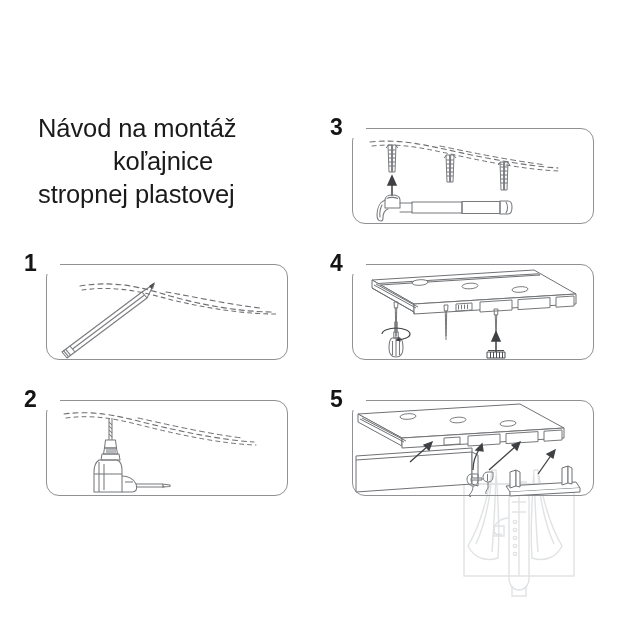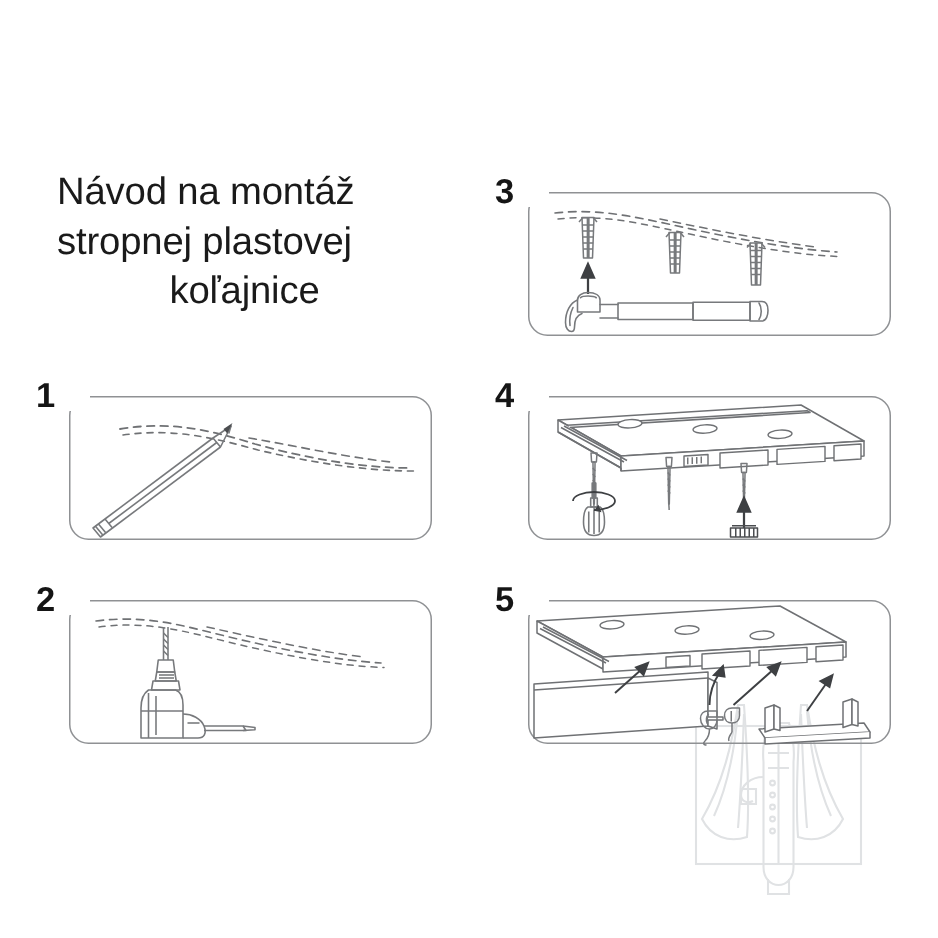--- a/index.html
+++ b/index.html
@@ -85,22 +85,22 @@
     pointer-events: none;
   }
 </style>
 </head>
 <body>
 
 <div id="page">
 
   <div id="title-block">
     <span class="tline l1">Návod na montáž</span>
+    <span class="tline l3">koľajnice</span>
     <span class="tline l2">stropnej plastovej</span>
-    <span class="tline l3">koľajnice</span>
   </div>
 
   <div class="wm" style="left:452px; top:468px; width:135px; height:135px;">
     <svg viewBox="0 0 135 135" width="135" height="135">
       <g fill="none" stroke="#e0e2e4" stroke-width="1.4">
 
         <rect x="12" y="16" width="110" height="92"></rect>
         <line x1="67" y1="16" x2="67" y2="108"></line>
         <line x1="12" y1="16" x2="122" y2="16"></line>
 

